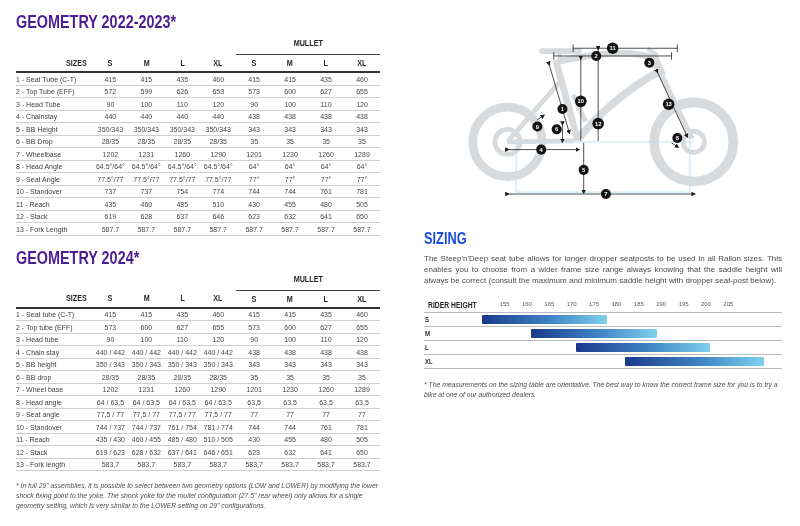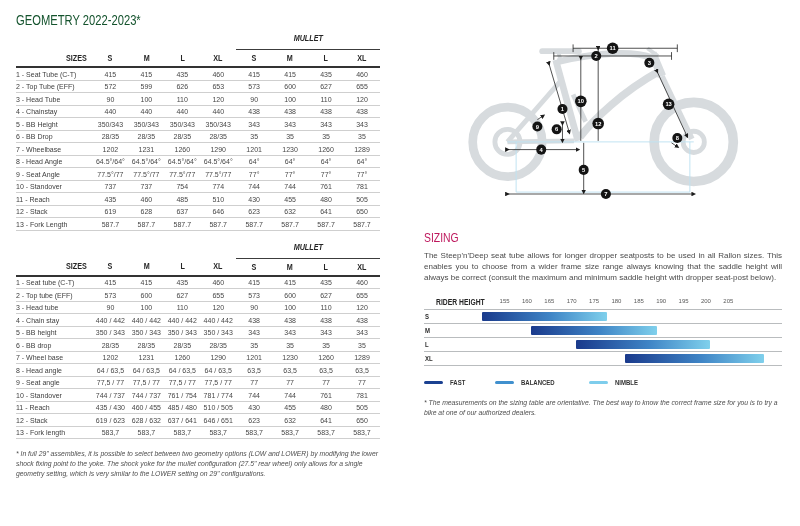--- a/index.html
+++ b/index.html
@@ -2,47 +2,47 @@
 <html><head>
 <meta charset="utf-8">
 <style>
   * { margin:0; padding:0; box-sizing:border-box; }
   html,body { width:800px; height:526px; background:#ffffff; overflow:hidden;
     font-family:"Liberation Sans", sans-serif; color:#3f3f3f; }
   .page { position:relative; width:800px; height:526px; }
 
   
   .left-col { position:absolute; left:16px; top:12px; width:364px; }
-  .geo-title { font-size:14px; font-weight:400; color:#14532d; margin-bottom:4px; }
+  .geo-title { font-size:18px; font-weight:700; color:#4c1d95; margin-bottom:4px; }
   .cond { display:inline-block; transform:scaleX(0.8); transform-origin:left center; white-space:nowrap; }
   .cond-c { display:inline-block; transform:scaleX(0.8); transform-origin:center center; white-space:nowrap; }
 
   table.geo { width:100%; border-collapse:collapse; table-layout:fixed; margin-bottom:10px; }
   table.geo col.lbl { width:21%; }
   table.geo col.val { width:9.875%; }
   table.geo td, table.geo th { font-size:7px; padding:2.5px 0 2px 0; text-align:center; color:#474747; }
-  table.geo tr.mullet-row td { border:none; padding:1px 0 6px 0;font-style:italic; }
+  table.geo tr.mullet-row td { border:none; padding:1px 0 6px 0; }
   table.geo td.mullet { font-size:9px; font-weight:700; color:#262626; border-bottom:1.5px solid #3c3c3c !important; }
   table.geo tr.head-row th { font-size:9px; font-weight:700; color:#262626; border-bottom:2px solid #333; padding:3px 0; }
   table.geo tr.head-row th:first-child { text-align:right; }
   table.geo tbody td { border-bottom:1px solid #cfcfcf; }
   table.geo tbody td:first-child { text-align:left; color:#3d3d3d; }
   .footnote { font-size:6.8px; font-style:italic; color:#4d4d4d; line-height:1.5; margin-top:6px; }
   .t2 { margin-top:12px; }
 
   
   .right-col { position:absolute; left:424px; top:0; width:358px; }
   .diagram-wrap { width:358px; height:222px; }
   .sizing { margin-top:8px; }
-  .sizing-title { font-size:13px; font-weight:400; color:#be185d; margin-bottom:5px; }
+  .sizing-title { font-size:16px; font-weight:700; color:#1d4ed8; margin-bottom:5px; }
   .sizing p { font-size:8px; line-height:1.4; color:#4b4b4b; text-align:justify; margin-bottom:9px; }
 
   .chart { margin-top:12px; }
   .chart-head { position:relative; height:13px; }
-  .chart-title { position:absolute; left:12px; top:1px; font-size:8.5px; font-weight:700; color:#262626; }
+  .chart-title { position:absolute; left:4px; top:1px; font-size:8.5px; font-weight:700; color:#262626; }
   .tick { position:absolute; top:2px; transform:translateX(-50%); font-size:6px; color:#5a5a5a; }
   .chart-rows { border-top:1px solid #b9bcbe; }
   .chart-row { position:relative; height:14px; border-bottom:1px solid #b9bcbe; }
   .chart-row-label { position:absolute; left:1px; top:2px; font-size:7.5px; font-weight:700; color:#2e2e2e; }
   .chart-bar { position:absolute; top:2px; height:9px; border-radius:1px; }
 
   .legend { display:flex; align-items:center; gap:26px; margin-top:12px; }
   .legend-item { display:flex; align-items:center; gap:7px; }
   .legend-swatch { width:19px; height:3px; border-radius:1.5px; }
   .legend-label { font-size:7.5px; font-weight:700; color:#333; }
@@ -233,20 +233,23 @@
             <td>587.7</td>
             <td>587.7</td>
             <td>587.7</td>
             <td>587.7</td>
             <td>587.7</td>
             <td>587.7</td>
           </tr>
         </tbody>
       </table>
 
+    <div class="geo-title t2">
+      <span class="cond">GEOMETRY 2024*</span>
+    </div>
     <table class="geo" id="geo-table-1">
       <colgroup>
           <col class="lbl">
           <col class="val">
           <col class="val">
           <col class="val">
           <col class="val">
           <col class="val">
           <col class="val">
           <col class="val">
@@ -555,31 +558,17 @@
           <div class="chart-row">
             <span class="chart-row-label"><span class="cond">L</span></span>
             <div class="chart-bar" style="left: 42.5%; width: 37.5%; background: linear-gradient(90deg, rgb(26, 58, 140), rgb(63, 133, 198) 55%, rgb(127, 208, 236));"></div>
           </div>
           <div class="chart-row">
             <span class="chart-row-label"><span class="cond">XL</span></span>
             <div class="chart-bar" style="left: 56.25%; width: 38.75%; background: linear-gradient(90deg, rgb(26, 58, 140), rgb(63, 133, 198) 55%, rgb(127, 208, 236));"></div>
           </div>
         </div>
 
-      <div class="legend" id="legend">
-          <div class="legend-item">
-            <span class="legend-swatch" style="background: rgb(27, 65, 145);"></span>
-            <span class="legend-label"><span class="cond">FAST</span></span>
-          </div>
-          <div class="legend-item">
-            <span class="legend-swatch" style="background: rgb(64, 144, 206);"></span>
-            <span class="legend-label"><span class="cond">BALANCED</span></span>
-          </div>
-          <div class="legend-item">
-            <span class="legend-swatch" style="background: rgb(126, 205, 236);"></span>
-            <span class="legend-label"><span class="cond">NIMBLE</span></span>
-          </div>
-        </div>
     </div>
 
     <div class="footnote-r">* The measurements on the sizing table are orientative. The best way to know the correct frame size for you is to try a bike at one of our authorized dealers.</div>
   </div>
 </div>
 
 </body></html>

